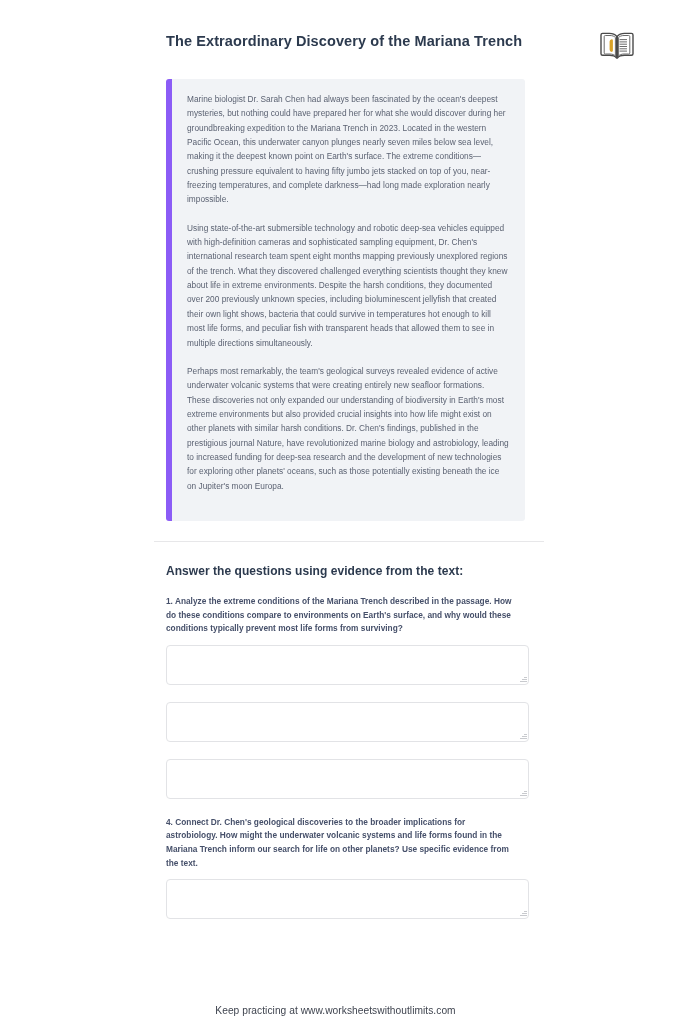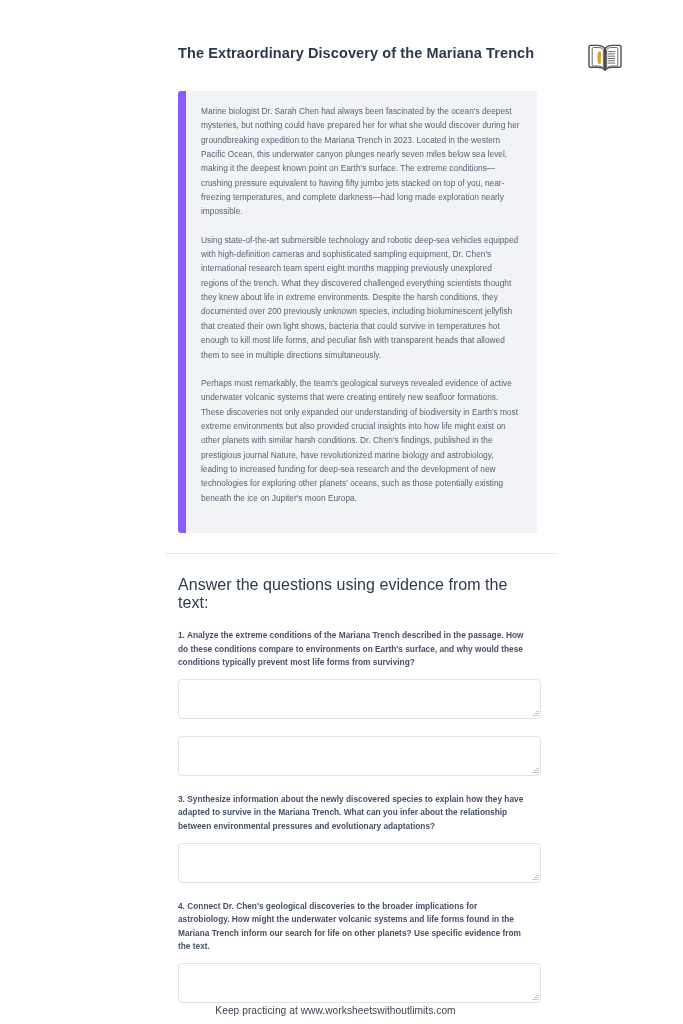--- a/index.html
+++ b/index.html
@@ -14,21 +14,21 @@
     font-family: "Liberation Sans", sans-serif;
     color: #2d3748;
     -webkit-font-smoothing: antialiased;
     position: relative;
     overflow: hidden;
   }
 
   .sheet {
     width: 683px;
     height: 1024px;
-    padding: 16px;
+    padding: 4px;
     position: relative;
   }
 
   
   .header {
     display: flex;
     align-items: flex-start;
     justify-content: space-between;
     padding: 28px 38px 0 162px;
   }
@@ -53,21 +53,21 @@
   }
   .header-icon svg { display: block; }
 
   
   .passage-wrap {
     margin: 17px 162px 0 162px;
     width: 359px;
   }
   .passage {
     background: #f1f3f6;
-    border-left: 8px solid #8b5cf6;
+    border-left: 6px solid #8b5cf6;
     border-radius: 3px;
     padding: 13px 16px 13px 15px;
   }
   .passage p {
     margin: 0 0 14px 0;
     font-size: 8.3px;
     line-height: 14.35px;
     color: #5b6272;
     letter-spacing: 0.01px;
   }
@@ -80,22 +80,22 @@
     height: 1px;
     background: #e7e7e9;
   }
 
   
   .questions {
     margin: 22px 162px 0 162px;
     width: 363px;
   }
   .questions-heading {
-    font-size: 16px;
-    font-weight: normal;
+    font-size: 12px;
+    font-weight: bold;
     color: #2c3a4e;
     margin: 16px 0 17px 0;
     letter-spacing: 0.05px;
   }
   .question-block { margin-bottom: 17px; }
   .question-block:last-child { margin-bottom: 0; }
   .question-text {
     font-size: 8.3px;
     font-weight: bold;
     line-height: 13.6px;
@@ -205,21 +205,20 @@
         <textarea class="answer-area" placeholder="" style=""></textarea>
         <span class="resize-grip">
           <span class="grip1"></span>
             <span class="grip2"></span>
             <span class="grip3"></span>
         </span>
       </div>
     </div>
 
     <div class="question-block">
-      <p class="question-text">3. Synthesize information about the newly discovered species to explain how they have adapted to survive in the Mariana Trench. What can you infer about the relationship between environmental pressures and evolutionary adaptations?</p>
       <div class="answer-slot">
         <textarea class="answer-area" placeholder="" style=""></textarea>
         <span class="resize-grip">
           <span class="grip1"></span>
             <span class="grip2"></span>
             <span class="grip3"></span>
         </span>
       </div>
     </div>
 

